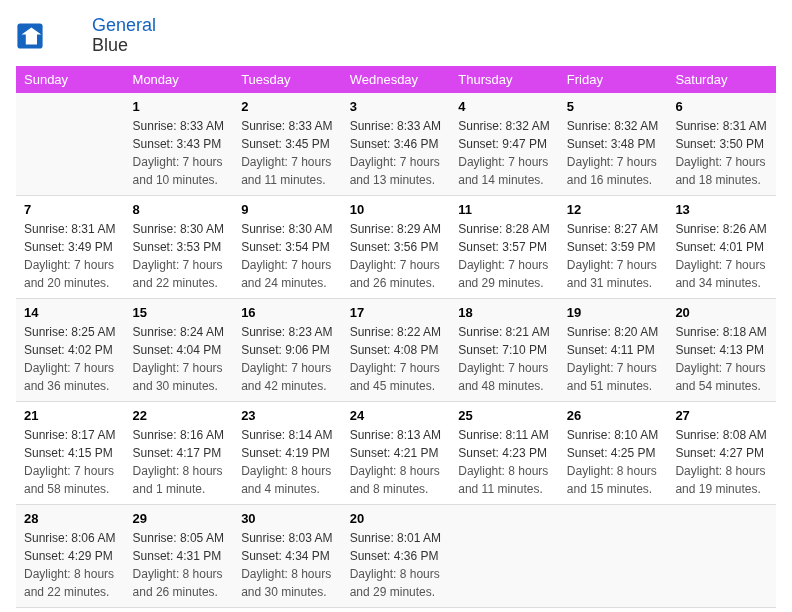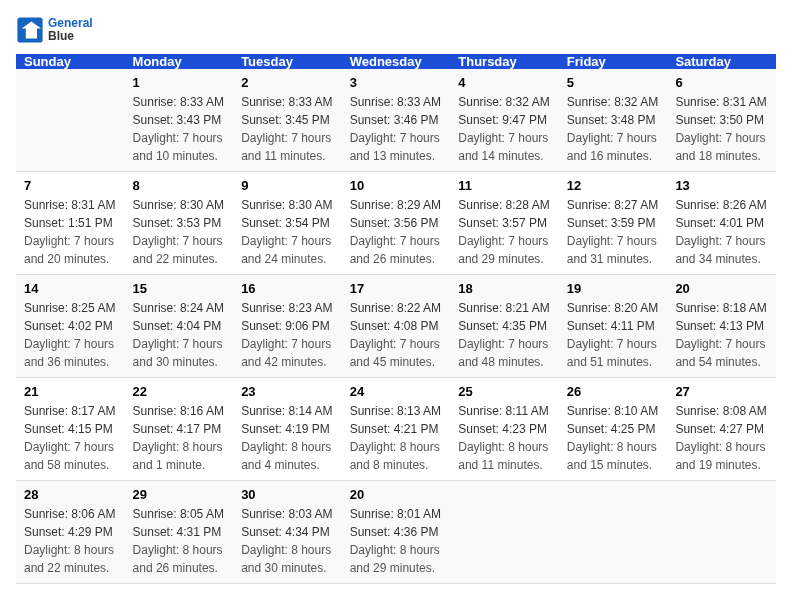--- a/index.html
+++ b/index.html
@@ -15,24 +15,25 @@
       justify-content: space-between;
       align-items: flex-start;
       margin-bottom: 10px;
     }
     .logo {
       display: flex;
       align-items: center;
       gap: 4px;
     }
     .logo-text {
-      font-size: 12px;
-      font-weight: bold;
+      font-size: 18px;
+      font-weight: normal;
       color: #333;
       line-height: 1.1;
+      margin-left: 44px;
     }
     .logo-text span {
       color: #1565c0;
     }
     .logo-icon {
       width: 28px;
       height: 28px;
     }
     .title-area {
       text-align: right;
@@ -45,26 +46,26 @@
     .sub-title {
       font-size: 16px;
       color: #555;
     }
     table {
       width: 100%;
       border-collapse: collapse;
       font-size: 11px;
     }
     thead tr th {
-      background-color: #1d4ed8;
+      background-color: #d946ef;
       color: #fff;
-      padding: 0 8px;
+      padding: 6px 8px;
       text-align: left;
       font-size: 13px;
-      font-weight: bold;
+      font-weight: normal;
     }
     tbody tr {
       border-bottom: 1px solid #ddd;
     }
     tbody tr:nth-child(odd) {
       background: #f9f9f9;
     }
     tbody tr:nth-child(even) {
       background: #fff;
     }
@@ -171,21 +172,21 @@
           <span>Sunset: 3:50 PM</span><br>
           <span class="daylight-label">Daylight: 7 hours and 18 minutes.</span>
         </div>
         </td>
       </tr>
       <tr>
         <td>
           <span class="day-num">7</span>
         <div class="day-info">
           <span>Sunrise: 8:31 AM</span><br>
-          <span>Sunset: 1:51 PM</span><br>
+          <span>Sunset: 3:49 PM</span><br>
           <span class="daylight-label">Daylight: 7 hours and 20 minutes.</span>
         </div>
         </td>
         <td>
           <span class="day-num">8</span>
         <div class="day-info">
           <span>Sunrise: 8:30 AM</span><br>
           <span>Sunset: 3:53 PM</span><br>
           <span class="daylight-label">Daylight: 7 hours and 22 minutes.</span>
         </div>
@@ -261,21 +262,21 @@
         <div class="day-info">
           <span>Sunrise: 8:22 AM</span><br>
           <span>Sunset: 4:08 PM</span><br>
           <span class="daylight-label">Daylight: 7 hours and 45 minutes.</span>
         </div>
         </td>
         <td>
           <span class="day-num">18</span>
         <div class="day-info">
           <span>Sunrise: 8:21 AM</span><br>
-          <span>Sunset: 4:35 PM</span><br>
+          <span>Sunset: 7:10 PM</span><br>
           <span class="daylight-label">Daylight: 7 hours and 48 minutes.</span>
         </div>
         </td>
         <td>
           <span class="day-num">19</span>
         <div class="day-info">
           <span>Sunrise: 8:20 AM</span><br>
           <span>Sunset: 4:11 PM</span><br>
           <span class="daylight-label">Daylight: 7 hours and 51 minutes.</span>
         </div>

